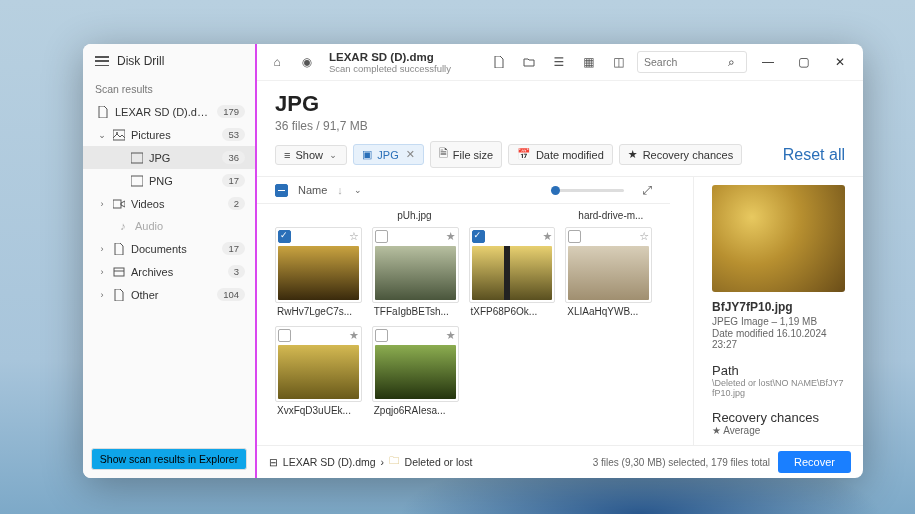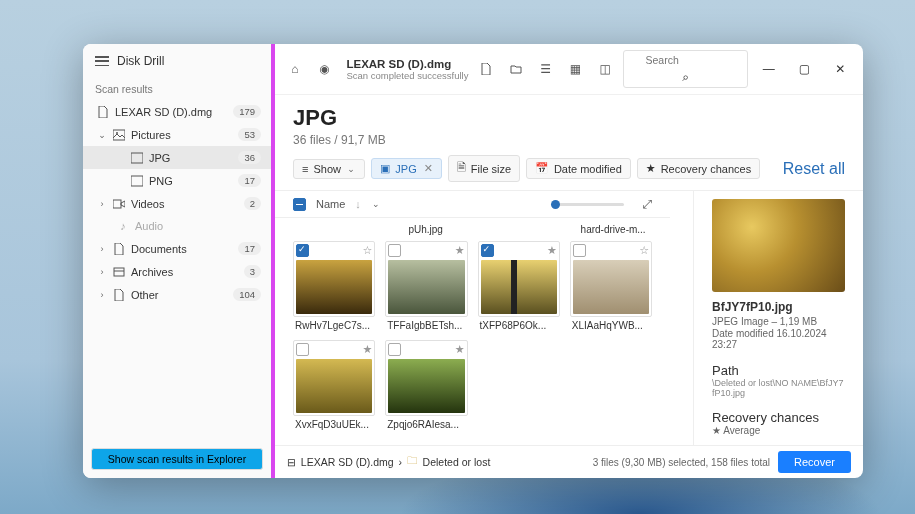--- a/index.html
+++ b/index.html
@@ -18,22 +18,22 @@
 .window {
   position: absolute; top: 44px; left: 83px;
   width: 780px; height: 434px;
   background: #fff; border-radius: 8px;
   box-shadow: 0 8px 40px rgba(0,0,0,0.3);
   display: flex; flex-direction: column;
   overflow: hidden;
 }
 .win-body { flex: 1; display: flex; overflow: hidden; }
 .sidebar {
-  width: 192px; background: #fafafa;
-  border-right: 4px solid #d946ef;
+  width: 174px; background: #fafafa;
+  border-right: 2px solid #d946ef;
   display: flex; flex-direction: column;
   font-size: 11px;
 }
 .sb-header { display: flex; align-items: center; gap: 8px; padding: 10px 12px; }
 .burger { width: 14px; height: 10px; display: flex; flex-direction: column; justify-content: space-between; cursor: pointer; }
 .burger span { height: 1.5px; background: #555; }
 .sb-title { font-size: 12px; }
 .sb-row {
   display: flex; align-items: center; padding: 5px 10px 5px 12px;
   cursor: pointer; gap: 6px;
@@ -62,22 +62,22 @@
   border-bottom: 1px solid #f0f0f0;
 }
 .tb-icon {
   width: 24px; height: 24px; display: flex; align-items: center; justify-content: center;
   font-size: 12px; color: #555; cursor: pointer; border-radius: 3px;
 }
 .tb-source { flex: 0 0 auto; margin-left: 4px; margin-right: auto; }
 .tb-name { font-size: 11.5px; font-weight: 600; }
 .tb-sub { font-size: 9.5px; color: #888; }
 .search {
-  border: 1px solid #e0e0e0; border-radius: 3px; padding: 3px 20px;
-  display: flex; align-items: center; gap: 4px; width: 126px; flex-direction: column;
+  border: 1px solid #e0e0e0; border-radius: 3px; padding: 3px 6px;
+  display: flex; align-items: center; gap: 4px; width: 110px;
 }
 .search input { border: none; outline: none; font-size: 10.5px; width: 80px; color: #888; }
 .win-ctrl { width: 30px; text-align: center; cursor: pointer; font-size: 12px; }
 .head-area { padding: 10px 18px 8px; }
 .page-title { font-size: 22px; font-weight: 600; color: #222; }
 .page-sub { color: #777; font-size: 12px; margin-top: 2px; }
 .chip-bar { display: flex; align-items: center; gap: 6px; padding: 0 18px 8px; font-size: 11px; }
 .chip {
   display: flex; align-items: center; gap: 5px; border: 1px solid #e0e0e0;
   border-radius: 3px; padding: 3px 8px; background: #f8f8f8; cursor: pointer;
@@ -390,18 +390,18 @@
     </div>
 
     <div class="bottom-bar">
       <div class="crumb">
         <span>⊟</span>
         <span>LEXAR SD (D).dmg</span>
         <span>›</span>
         <span style="color:#caa23a">🗀</span>
         <span>Deleted or lost</span>
       </div>
-      <div class="status">3 files (9,30 MB) selected, 158 files total</div>
+      <div class="status">3 files (9,30 MB) selected, 179 files total</div>
       <button class="recover-btn">Recover</button>
     </div>
   </div>
  </div>
 </div>
 
 </body></html>

